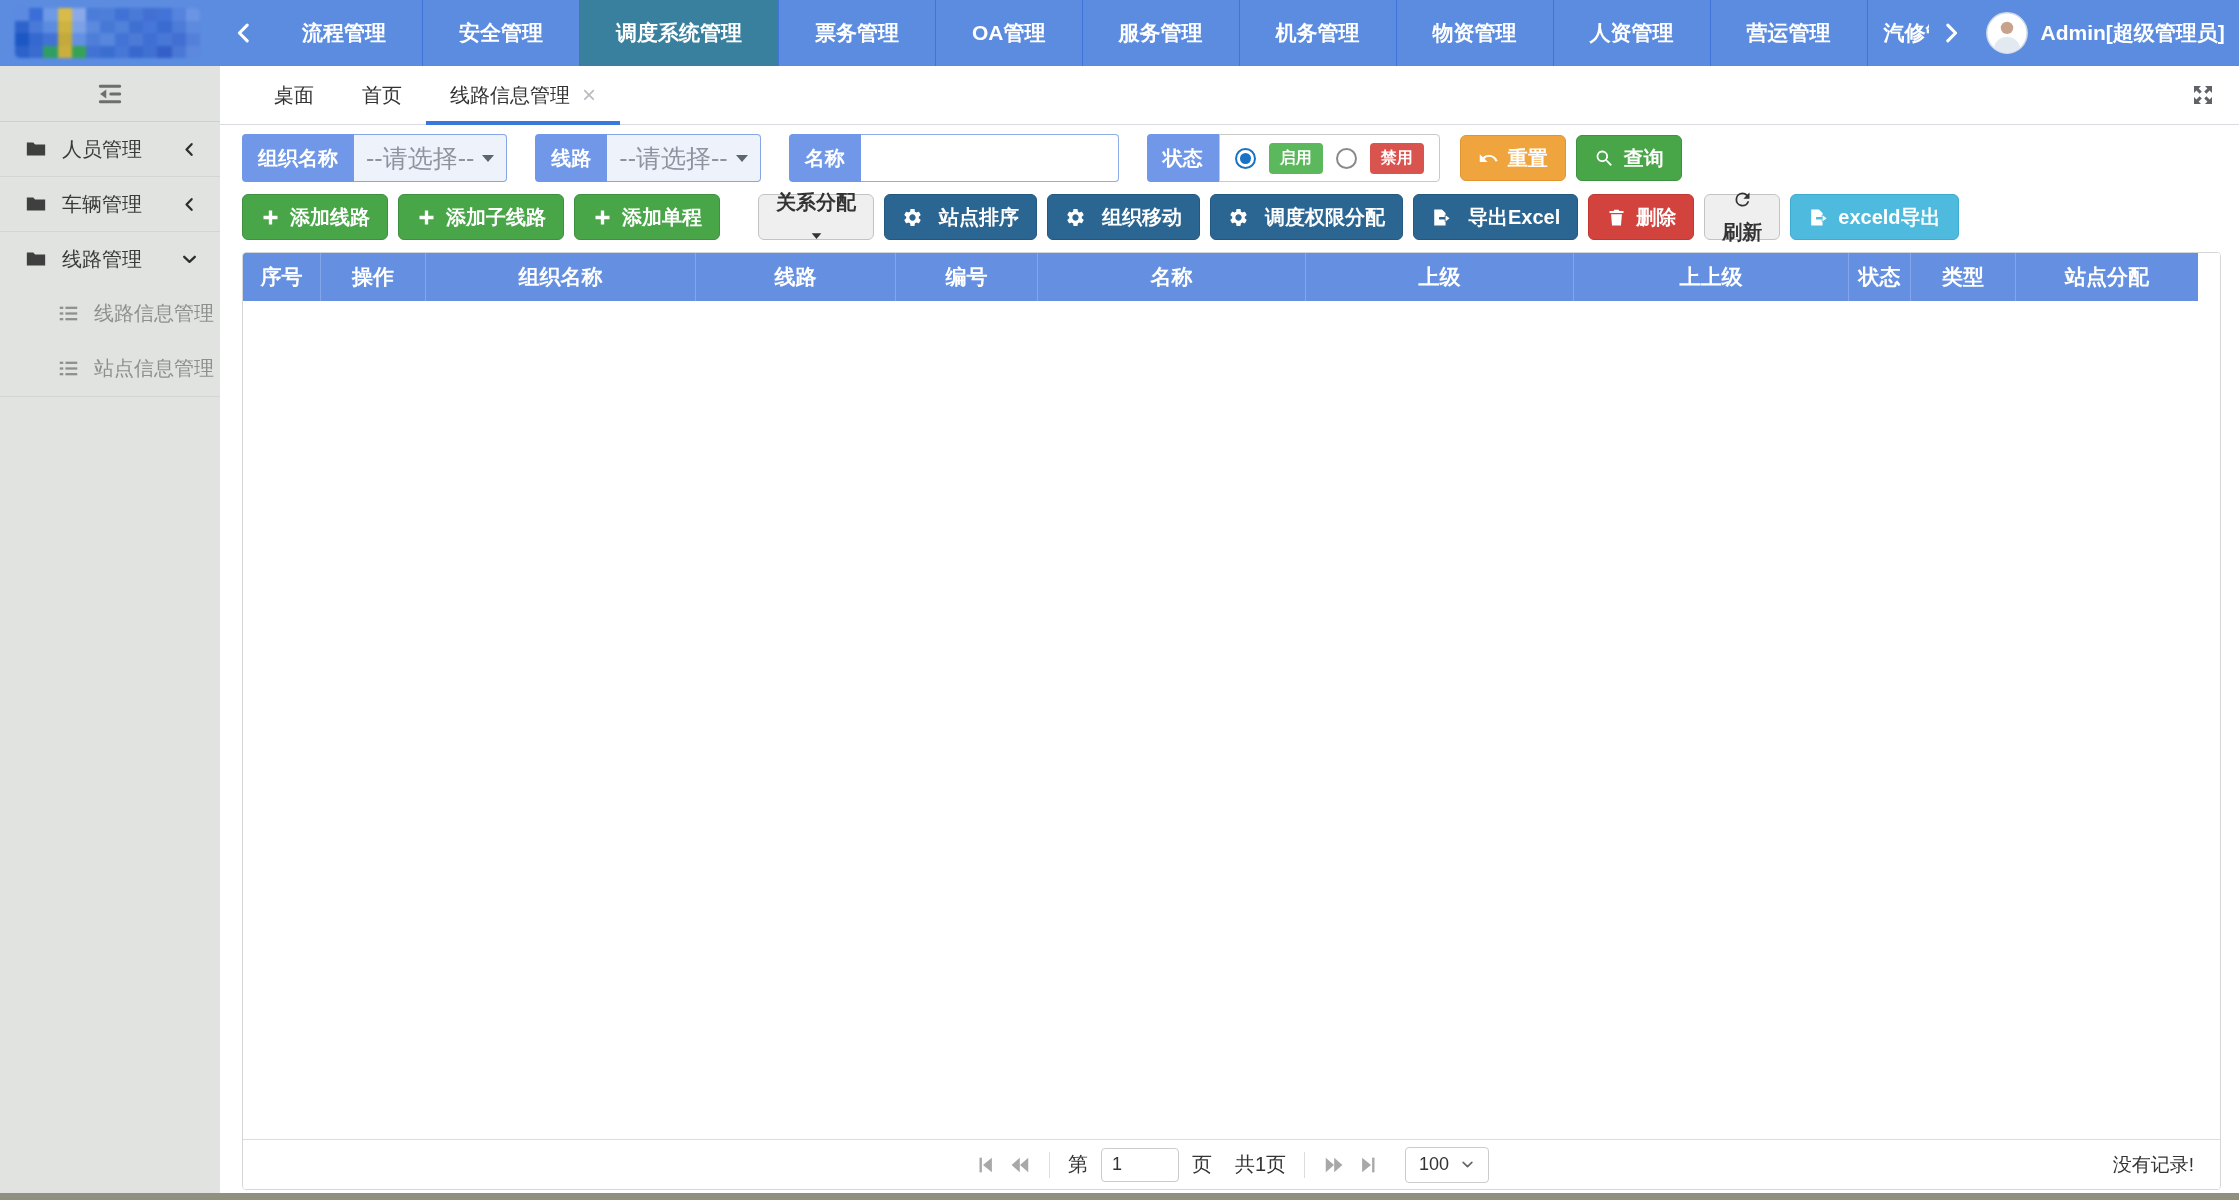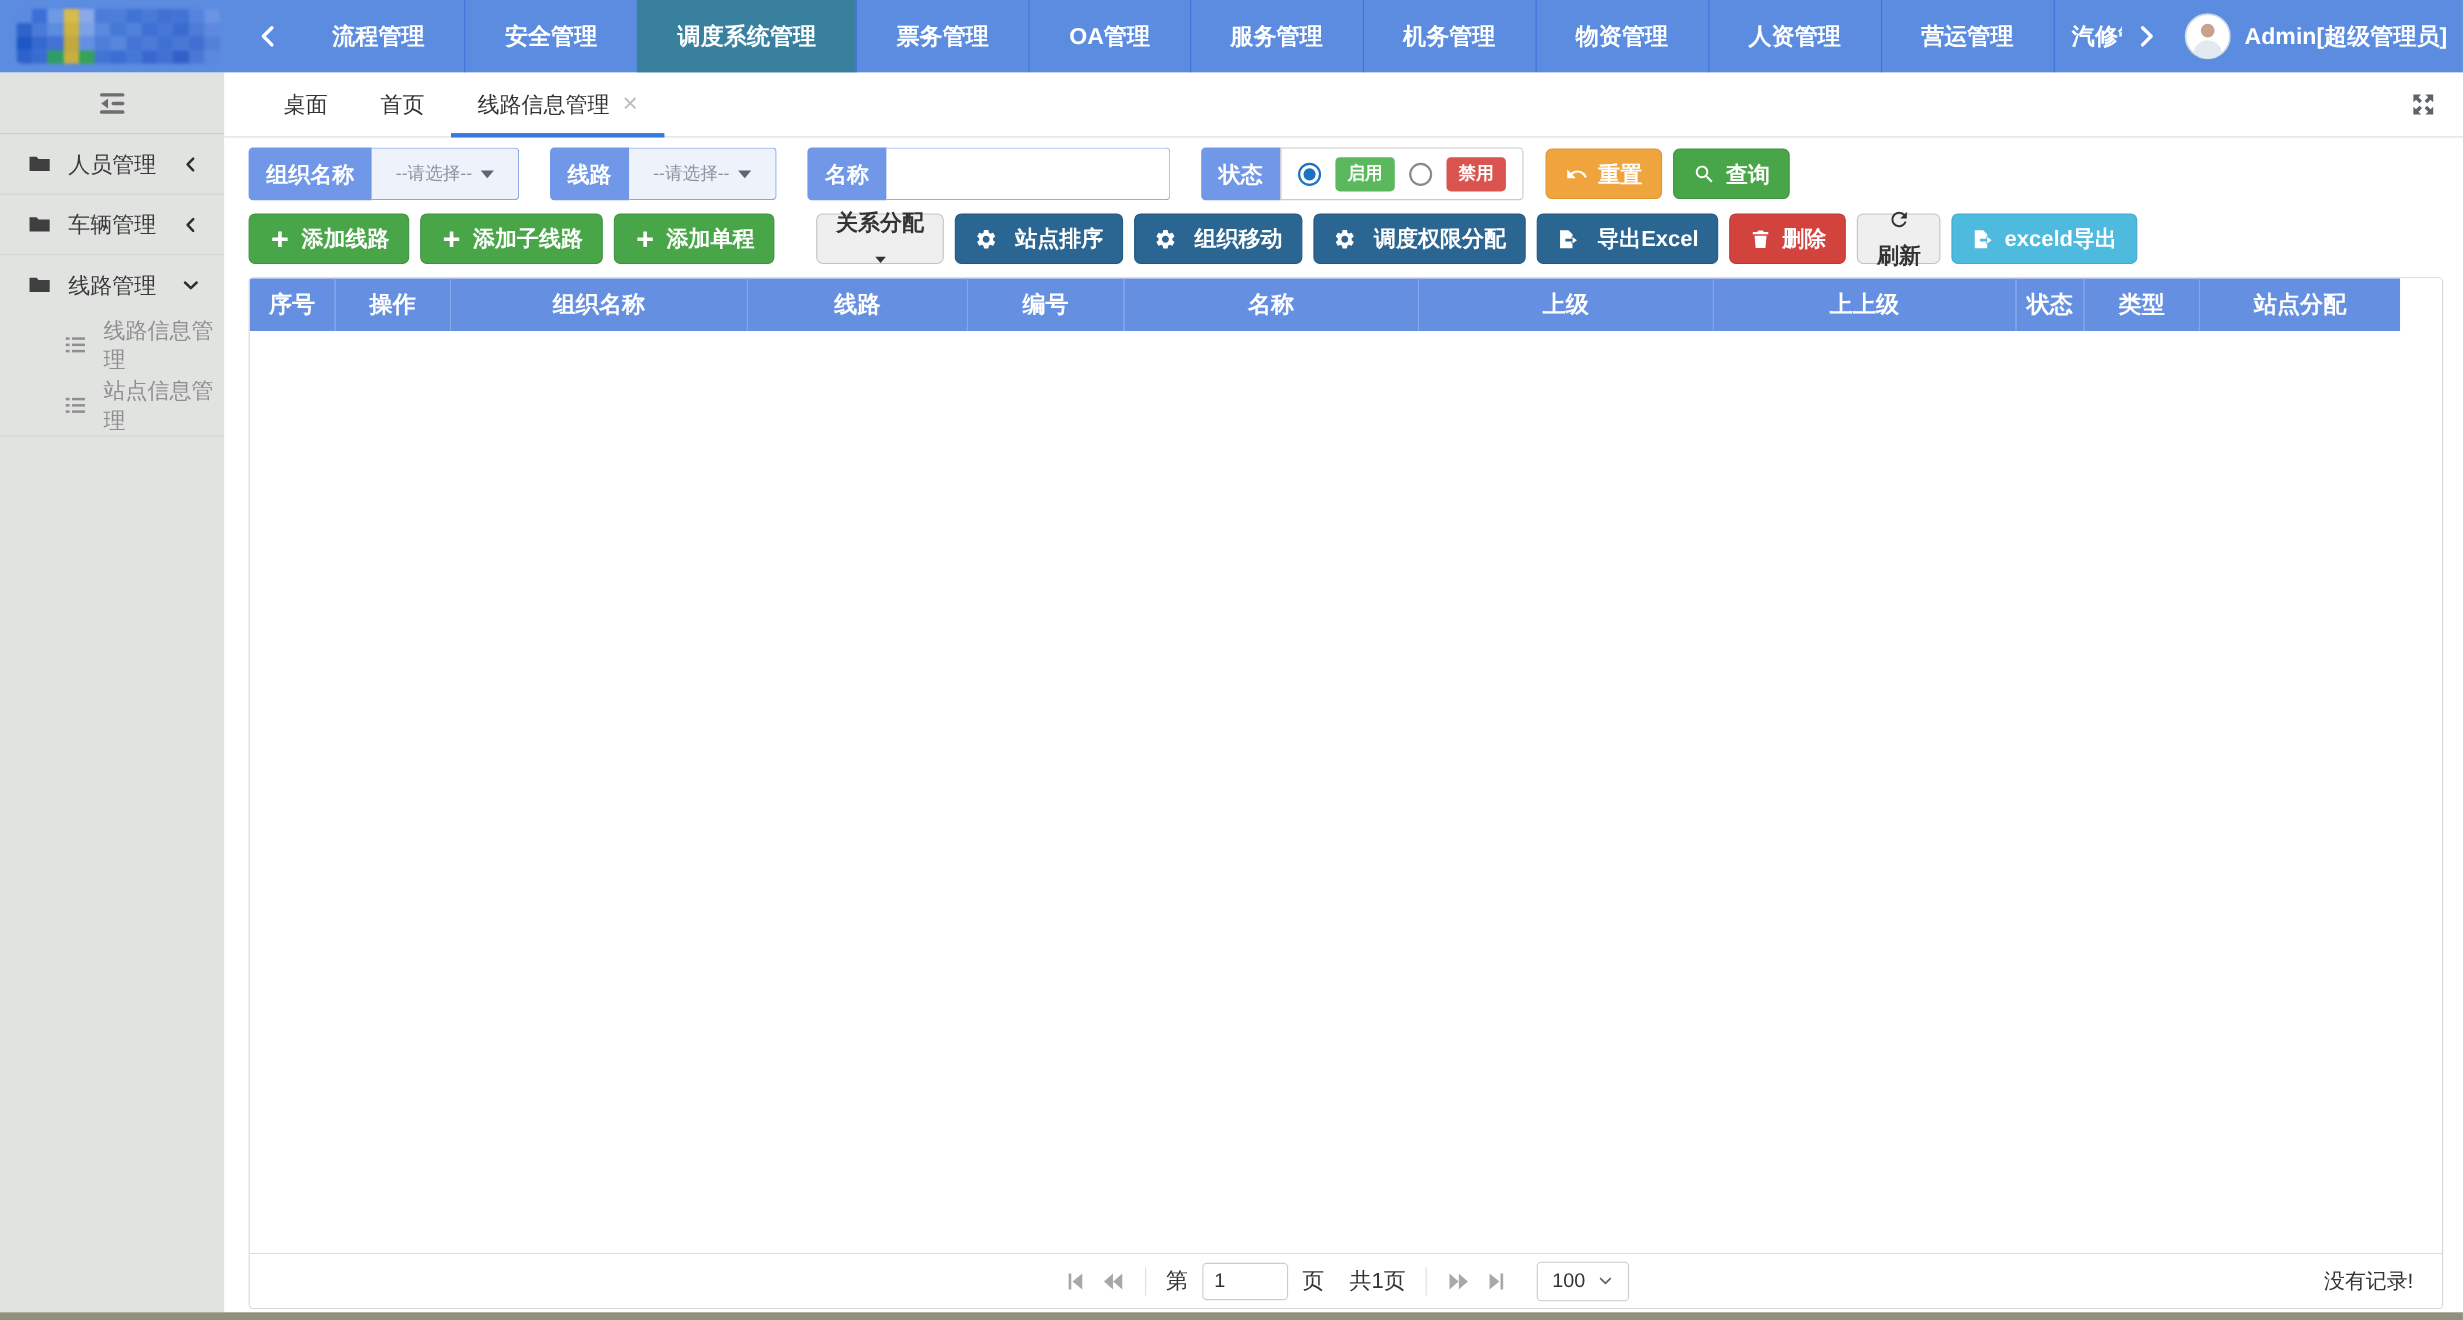--- a/index.html
+++ b/index.html
@@ -27,21 +27,21 @@
   .nav-item.truncated{ max-width:62px; overflow:hidden; padding:0 0 0 16px; }
   .nav-right{ margin-left:auto; display:flex; align-items:center; gap:12px; padding-right:16px; }
   .avatar{ width:44px; height:44px; flex:none; }
   .user-label{ color:#fff; font-size:21px; font-weight:bold; white-space:nowrap; }
 
   
   .bottom-strip{ position:absolute; left:0; right:0; bottom:0; height:7px; background:#90907e; }
   .body{ position:absolute; top:66px; left:0; right:0; bottom:7px; display:flex; }
 
   
-  .sidebar{ width:204px; flex:none; background:#e1e3e1; }
+  .sidebar{ width:220px; flex:none; background:#e1e3e1; }
   .side-head{ height:56px; display:flex; align-items:center; justify-content:center;
               border-bottom:1px solid #cdd0cd; cursor:pointer; }
   .side-head .icn{ width:32px; height:28px; color:#6e6e6e; }
   .menu{ list-style:none; }
   .menu>li{ border-bottom:1px solid #d2d5d2; }
   .mitem{ height:54px; display:flex; align-items:center; padding:0 22px 0 25px;
           font-size:20px; color:#3a3a3a; cursor:pointer; }
   .mitem .ficon{ width:22px; height:22px; color:#3f3f3f; flex:none; }
   .mlabel{ margin-left:15px; flex:1; }
   .mchev{ width:17px; height:17px; color:#2e2e2e; flex:none; }
@@ -65,21 +65,21 @@
   .icn svg{ width:100%; height:100%; display:block; }
   .icn{ display:inline-block; }
 
   
   .filter-row{ display:flex; align-items:center; margin:9px 18px 0 22px; height:48px; flex:none; }
   .fgroup{ display:flex; height:48px; margin-right:28px; }
   .flabel{ background:var(--c-label_blue,#7198e8); color:#fff; font-size:20px; font-weight:bold;
            display:flex; align-items:center; padding:0 16px; border-radius:4px 0 0 4px; white-space:nowrap; }
   .fselect{ min-width:134px; background:#edf2fb; border:1px solid #86a6e6; border-left:none;
             border-radius:0 4px 4px 0; display:flex; align-items:center; justify-content:center;
-            gap:8px; color:#8d949e; font-size:16px; padding:0 12px; cursor:pointer; }
+            gap:8px; color:#8d949e; font-size:25px; padding:0 12px; cursor:pointer; }
   .sel-caret{ width:0; height:0; border-left:6px solid transparent; border-right:6px solid transparent;
             border-top:7px solid #5c6670; }
   .finput{ width:258px; border:1px solid #8fade8; border-left:none; border-radius:0 4px 4px 0;
            font-size:20px; padding:0 12px; color:#333; outline:none;
            font-family:"Liberation Sans","DejaVu Sans",sans-serif; }
   .status-box{ display:flex; align-items:center; gap:13px; background:#fff; border:1px solid #c9c9c9;
            border-radius:0 4px 4px 0; padding:0 15px; height:48px; }
   .radio{ width:21px; height:21px; border-radius:50%; border:2px solid #8a8a8a; position:relative;
            cursor:pointer; flex:none; }
   .radio.sel{ border-color:#1a72c4; }

